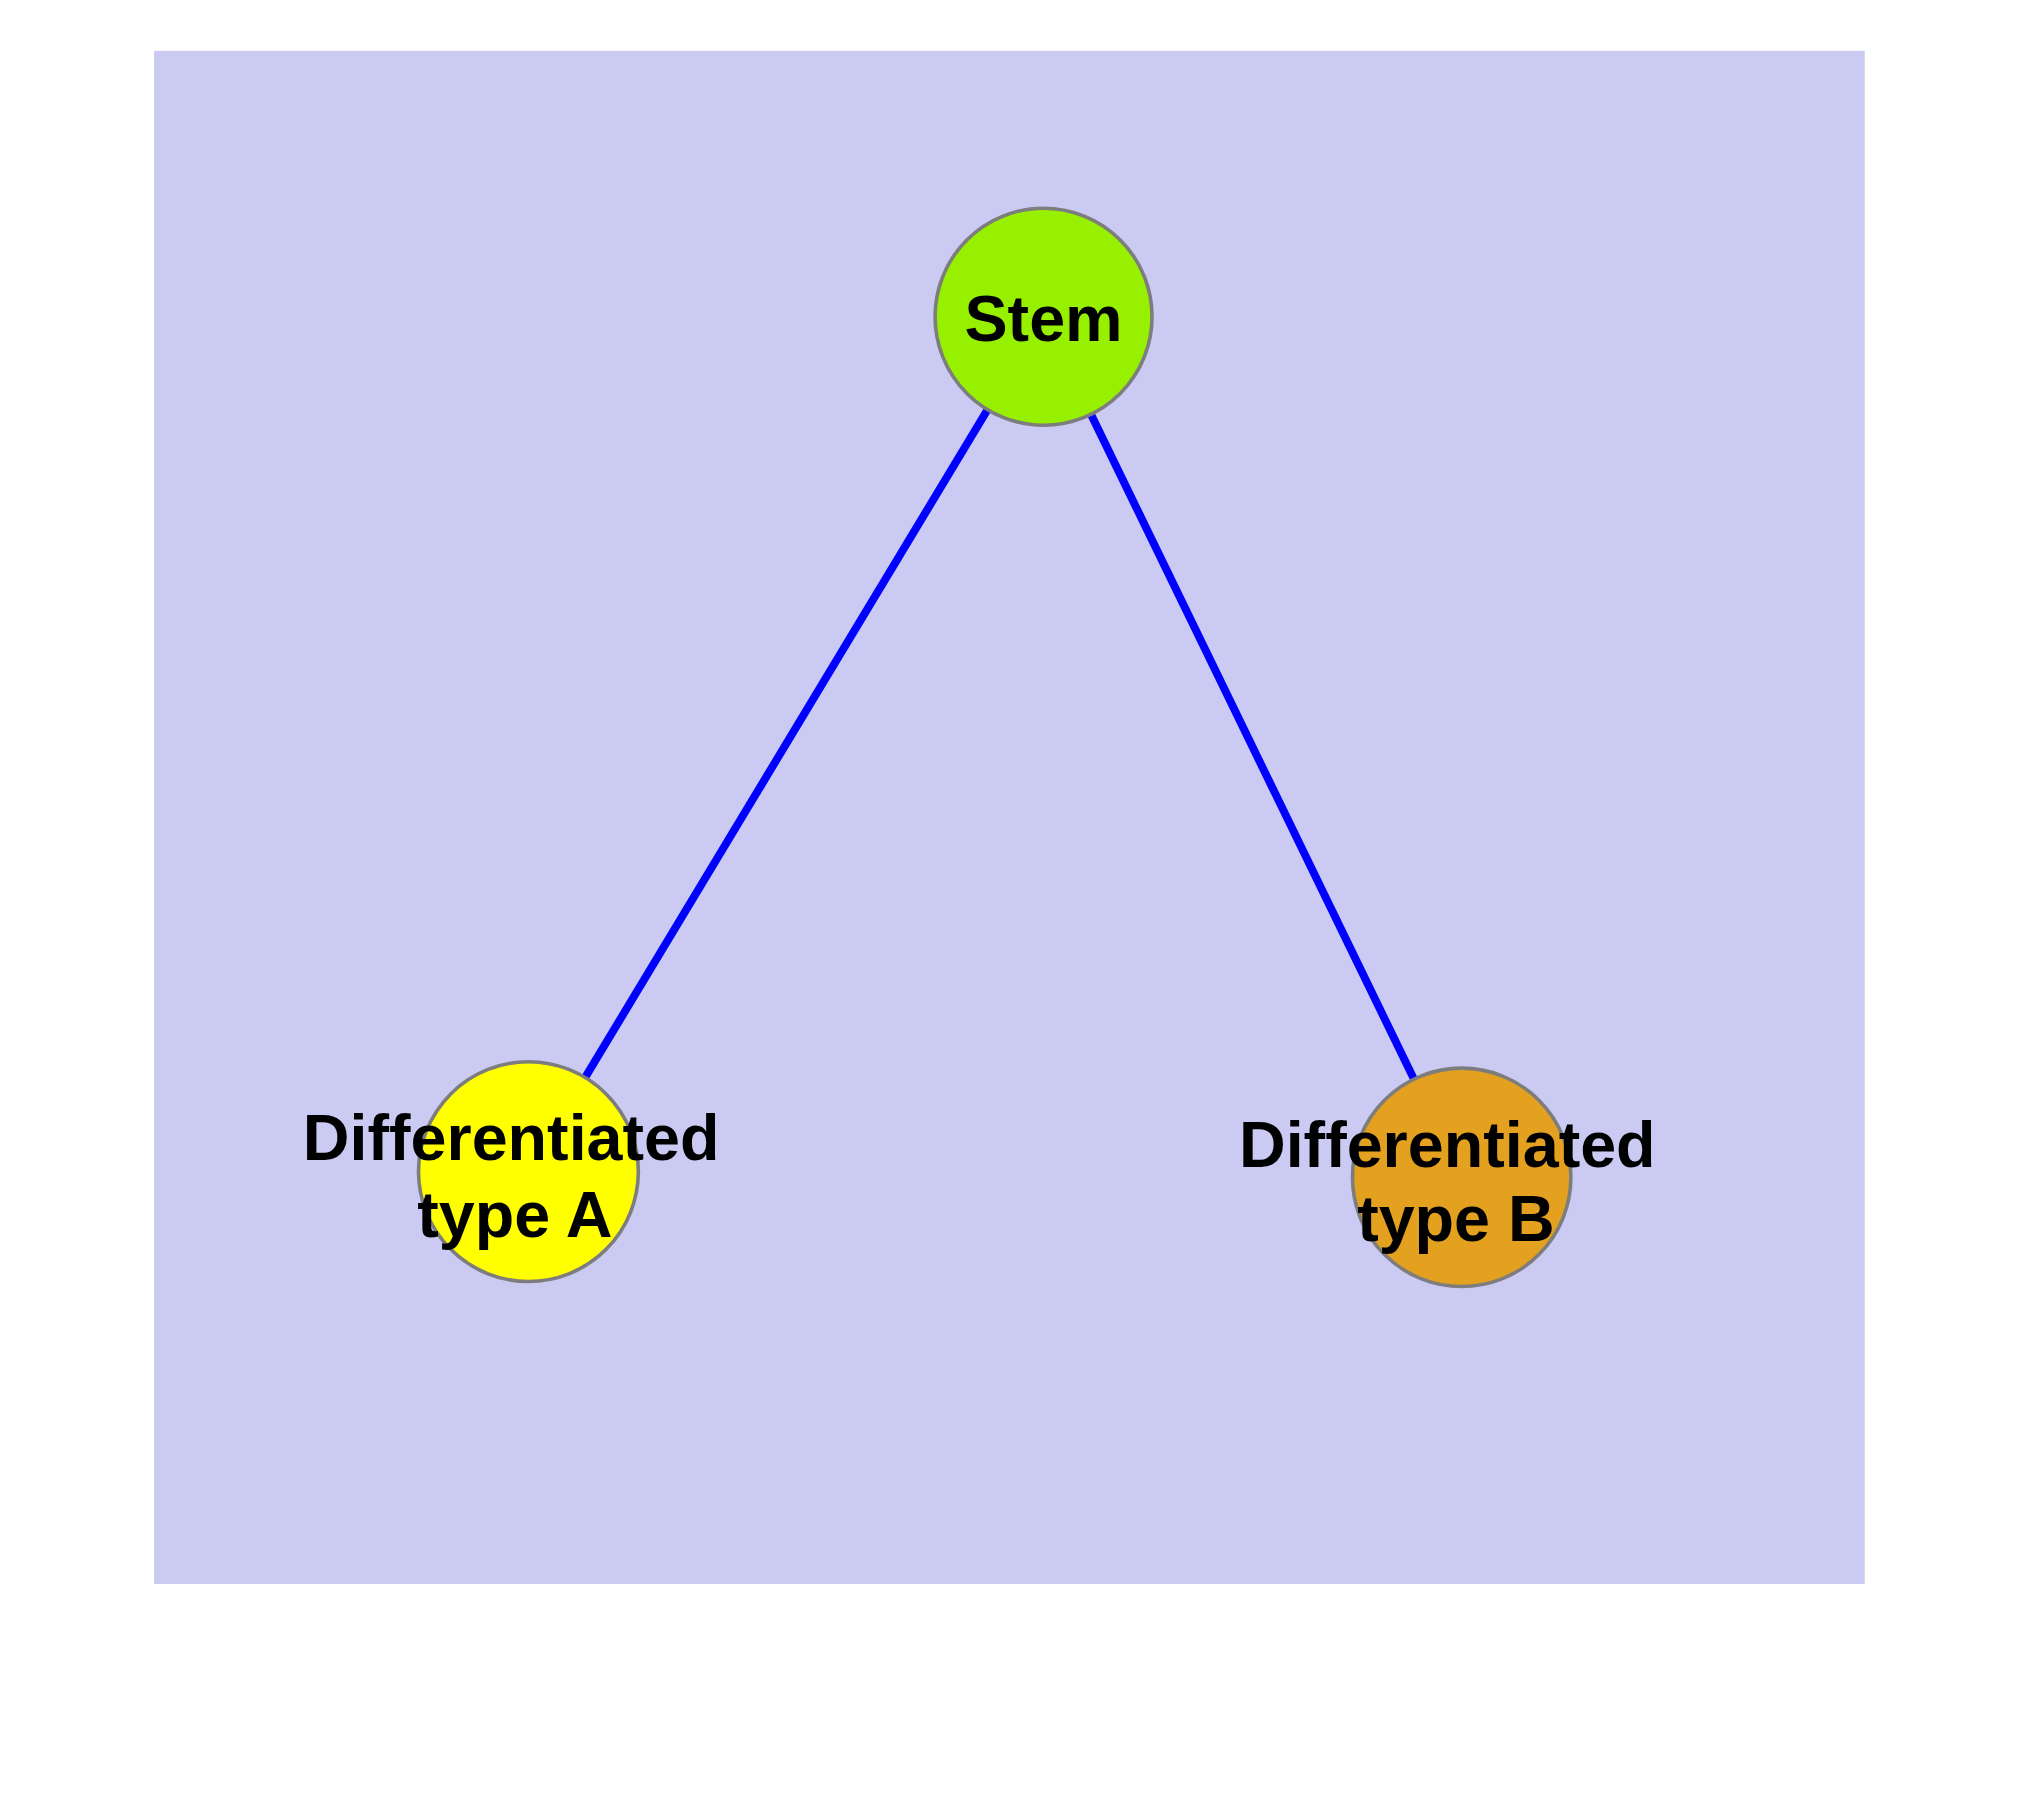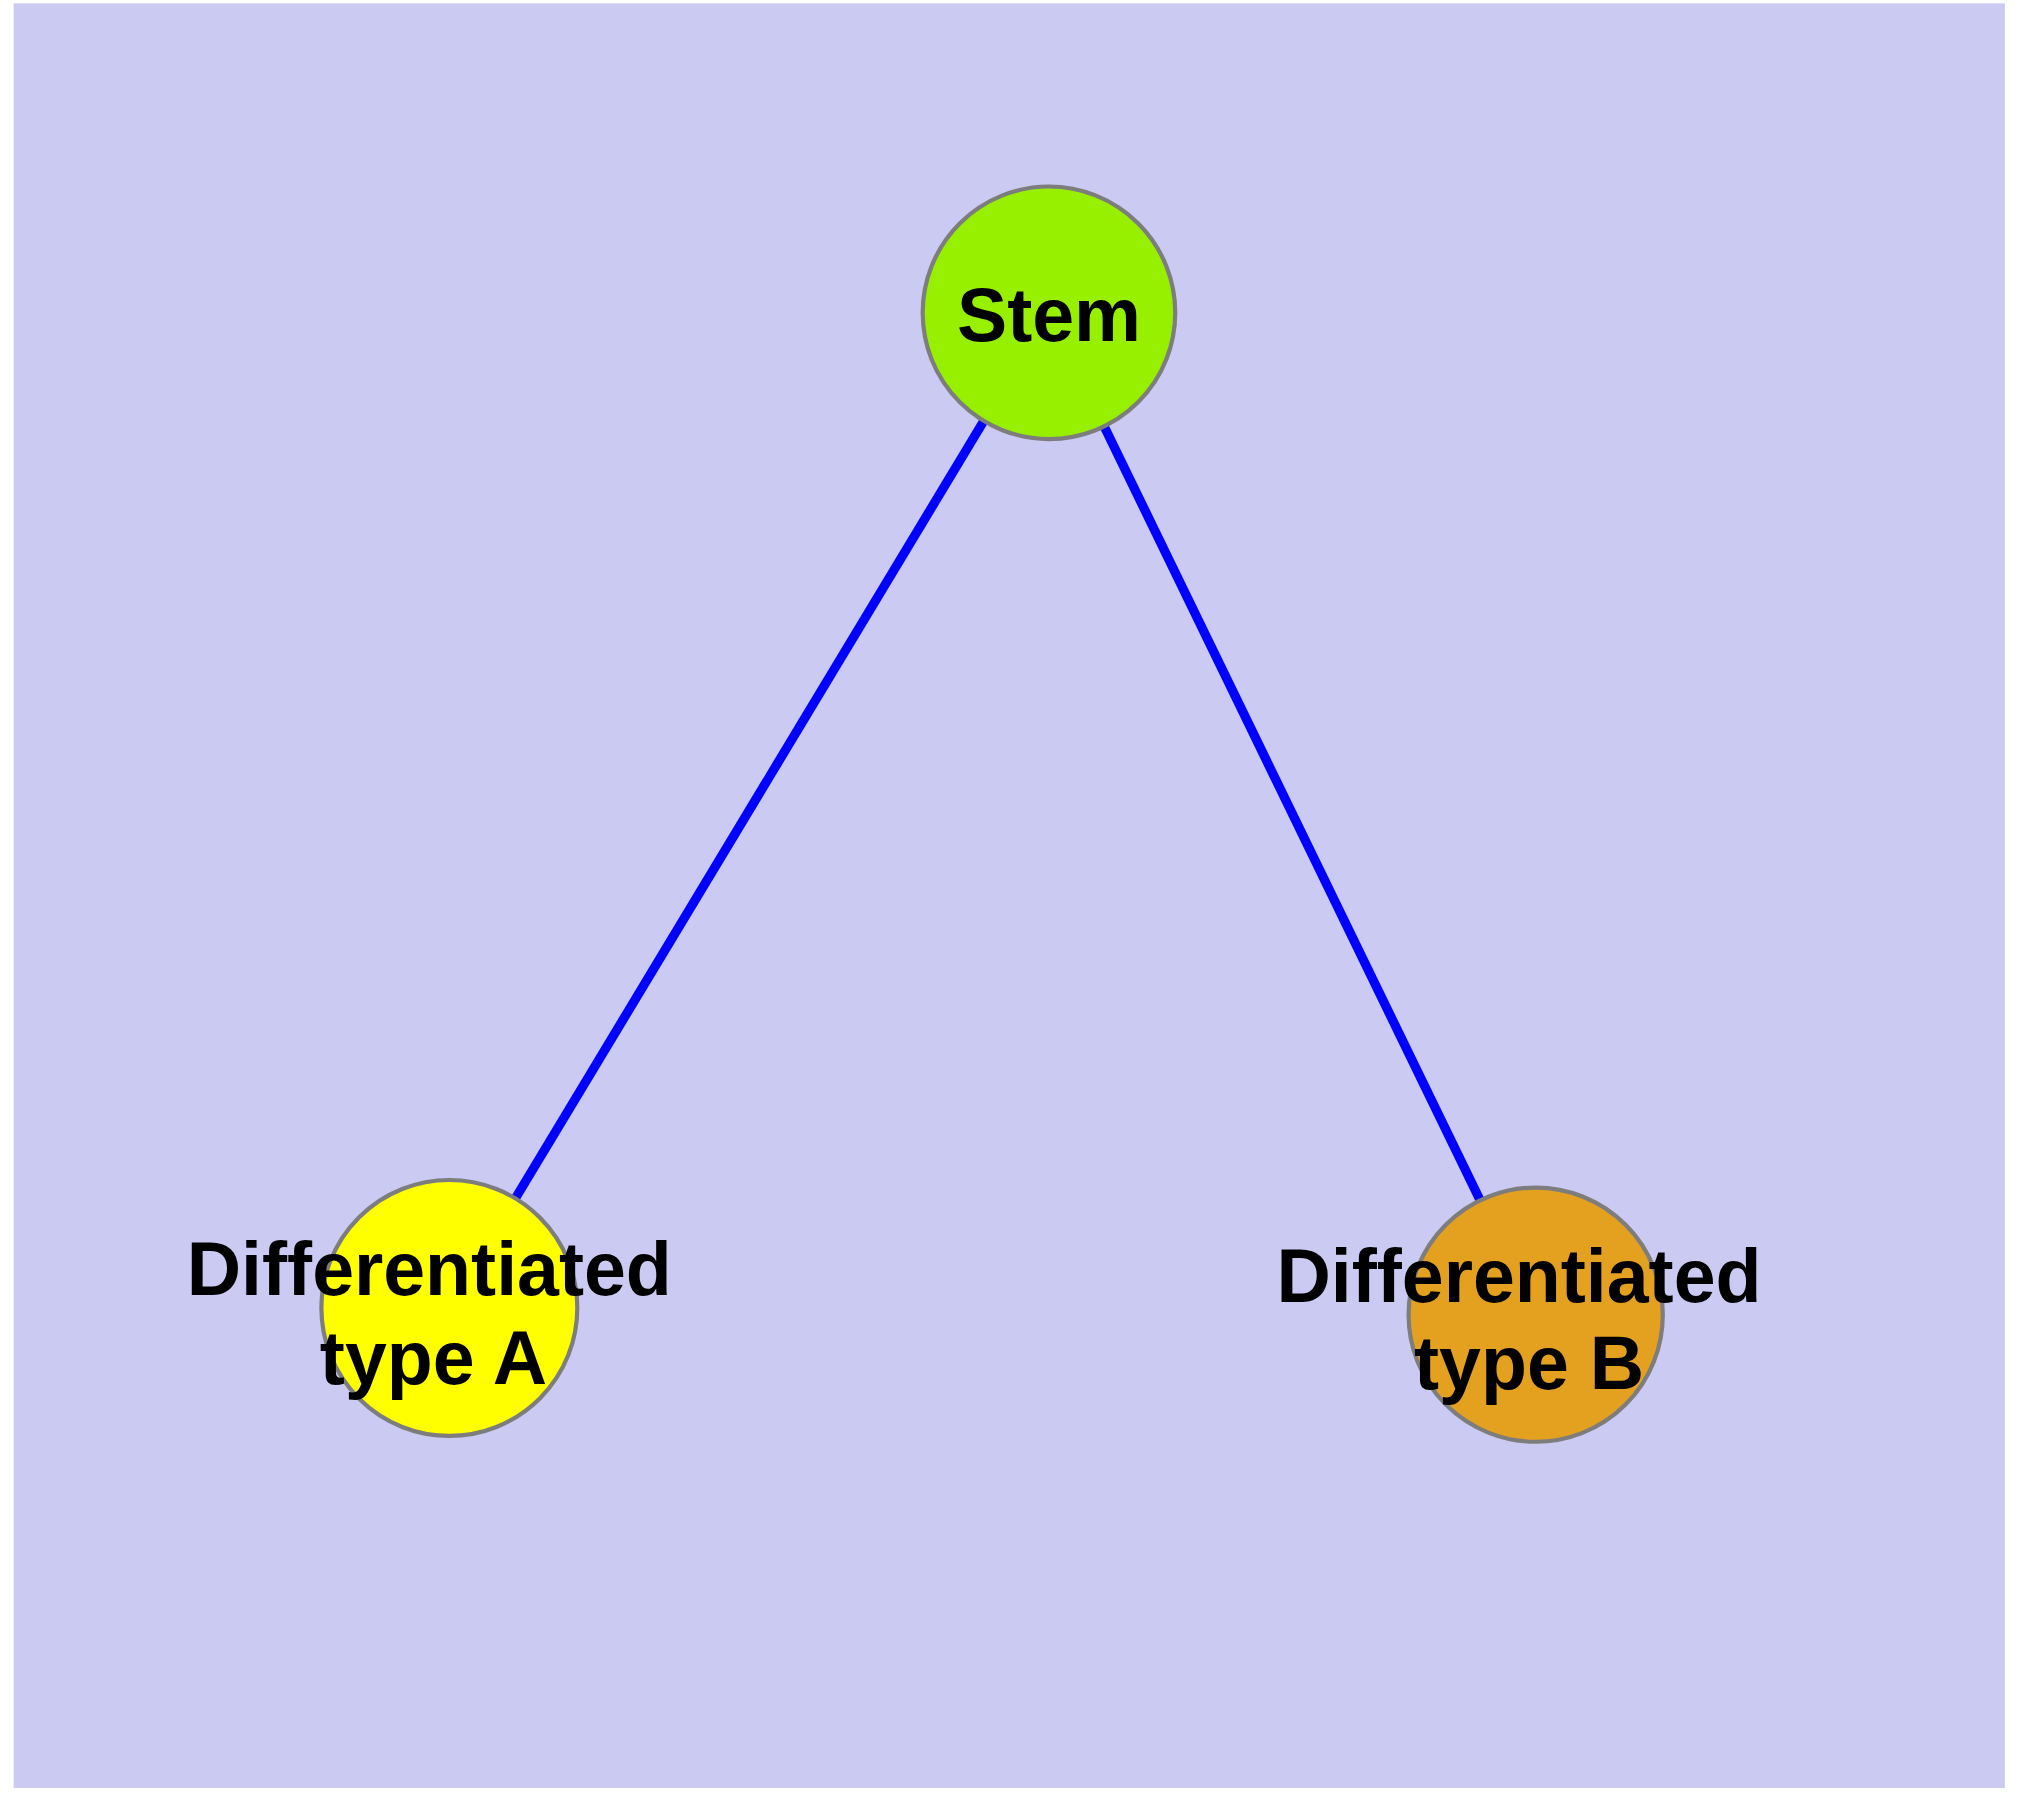--- a/index.html
+++ b/index.html
@@ -3,23 +3,24 @@
 <meta charset="utf-8">
 <style>
   html, body {
     margin: 0;
     padding: 0;
     background: #ffffff;
   }
   .stage {
     position: relative;
     width: 2021px;
-    height: 1788px;
+    height: 1536px;
     background: #ffffff; 
     overflow: hidden;
+    margin-top: 48px;
   }
   svg.graph {
     position: absolute;
     inset: 0;
     width: 100%;
     height: 100%;
     display: block;
   }
   .edge {
     stroke-width: 11px;

